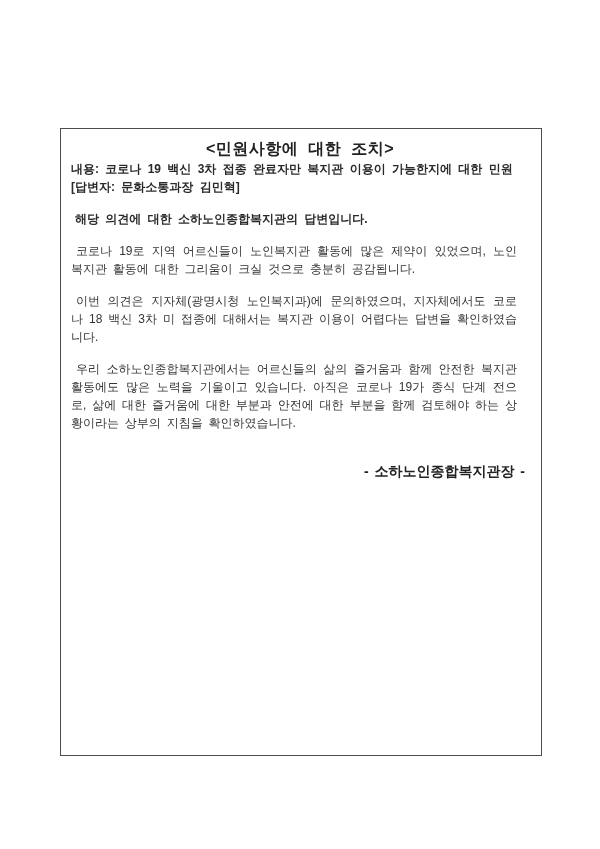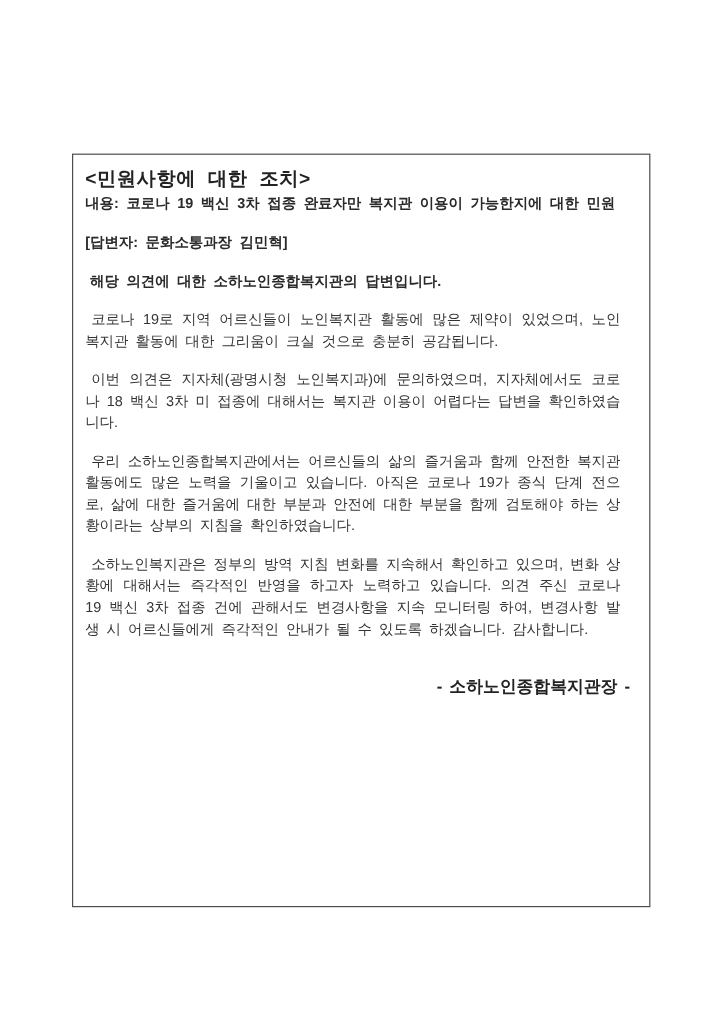--- a/index.html
+++ b/index.html
@@ -28,36 +28,37 @@
     height: 628px;
     box-sizing: border-box;
     border: 1px solid #4d4d4d;
     background: #ffffff;
     padding: 8px 12px 0 10px;
     color: #2f2f2f;
     overflow: hidden;
   }
   .doc-title {
     margin: 2px 0 0 0;
+    text-align: center;
     font-size: 16px;
     font-weight: bold;
     color: #222222;
     word-spacing: 5px;
     letter-spacing: 0.5px;
   }
   .meta-line {
     font-size: 12px;
     font-weight: bold;
     color: #2a2a2a;
     line-height: 18px;
     word-spacing: 3px;
     margin: 0;
   }
   .line-content   { }
-  .line-responder { margin-top: 15px; }
+  .line-responder { }
   .line-intro     { margin-top: 14px; text-indent: 4px; }
   .body-para {
     margin: 14px 12px 0 0;
     font-size: 12px;
     font-weight: normal;
     color: #343434;
     line-height: 18px;
     text-align: justify;
     word-spacing: 2.5px;
     text-indent: 5px;
@@ -86,18 +87,17 @@
     <p class="meta-line line-intro">해당 의견에 대한 소하노인종합복지관의 답변입니다.</p>
 
     <p class="body-para">코로나 19로 지역 어르신들이 노인복지관 활동에 많은 제약이 있었으며, 노인복지관 활동에 대한 그리움이 크실 것으로 충분히 공감됩니다.</p>
 
 
     <p class="body-para">이번 의견은 지자체(광명시청 노인복지과)에 문의하였으며, 지자체에서도 코로나 18 백신 3차 미 접종에 대해서는 복지관 이용이 어렵다는 답변을 확인하였습니다.</p>
 
     <p class="body-para">우리 소하노인종합복지관에서는 어르신들의 삶의 즐거움과 함께 안전한 복지관 활동에도 많은 노력을 기울이고 있습니다. 아직은 코로나 19가 종식 단계 전으로, 삶에 대한 즐거움에 대한 부분과 안전에 대한 부분을 함께 검토해야 하는 상황이라는 상부의 지침을 확인하였습니다.</p>
 
 
-    <p class="body-para">소하노인복지관은 정부의 방역 지침 변화를 지속해서 확인하고 있으며, 변화 상황에 대해서는 즉각적인 반영을 하고자 노력하고 있습니다. 의견 주신 코로나 19 백신 3차 접종 건에 관해서도 변경사항을 지속 모니터링 하여, 변경사항 발생 시 어르신들에게 즉각적인 안내가 될 수 있도록 하겠습니다. 감사합니다.</p>
 
     <p class="signature">- 소하노인종합복지관장 -</p>
 
   </div>
 </div>
 
 </body></html>

